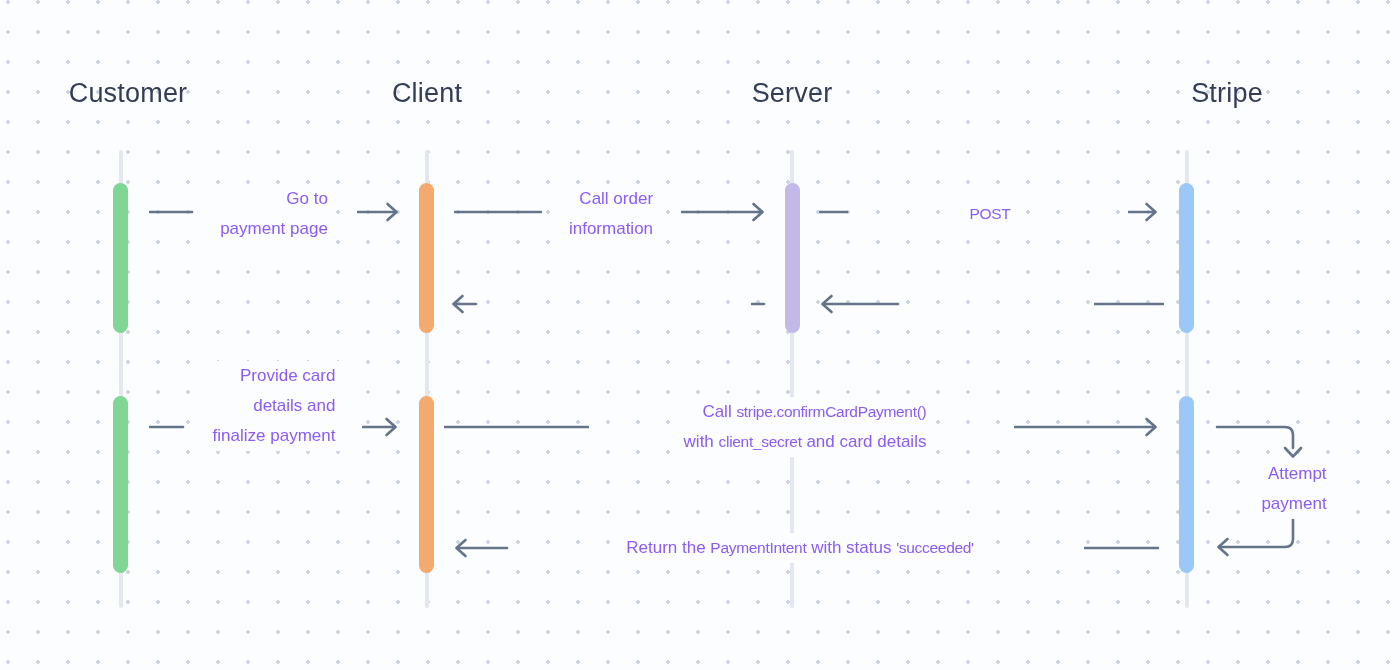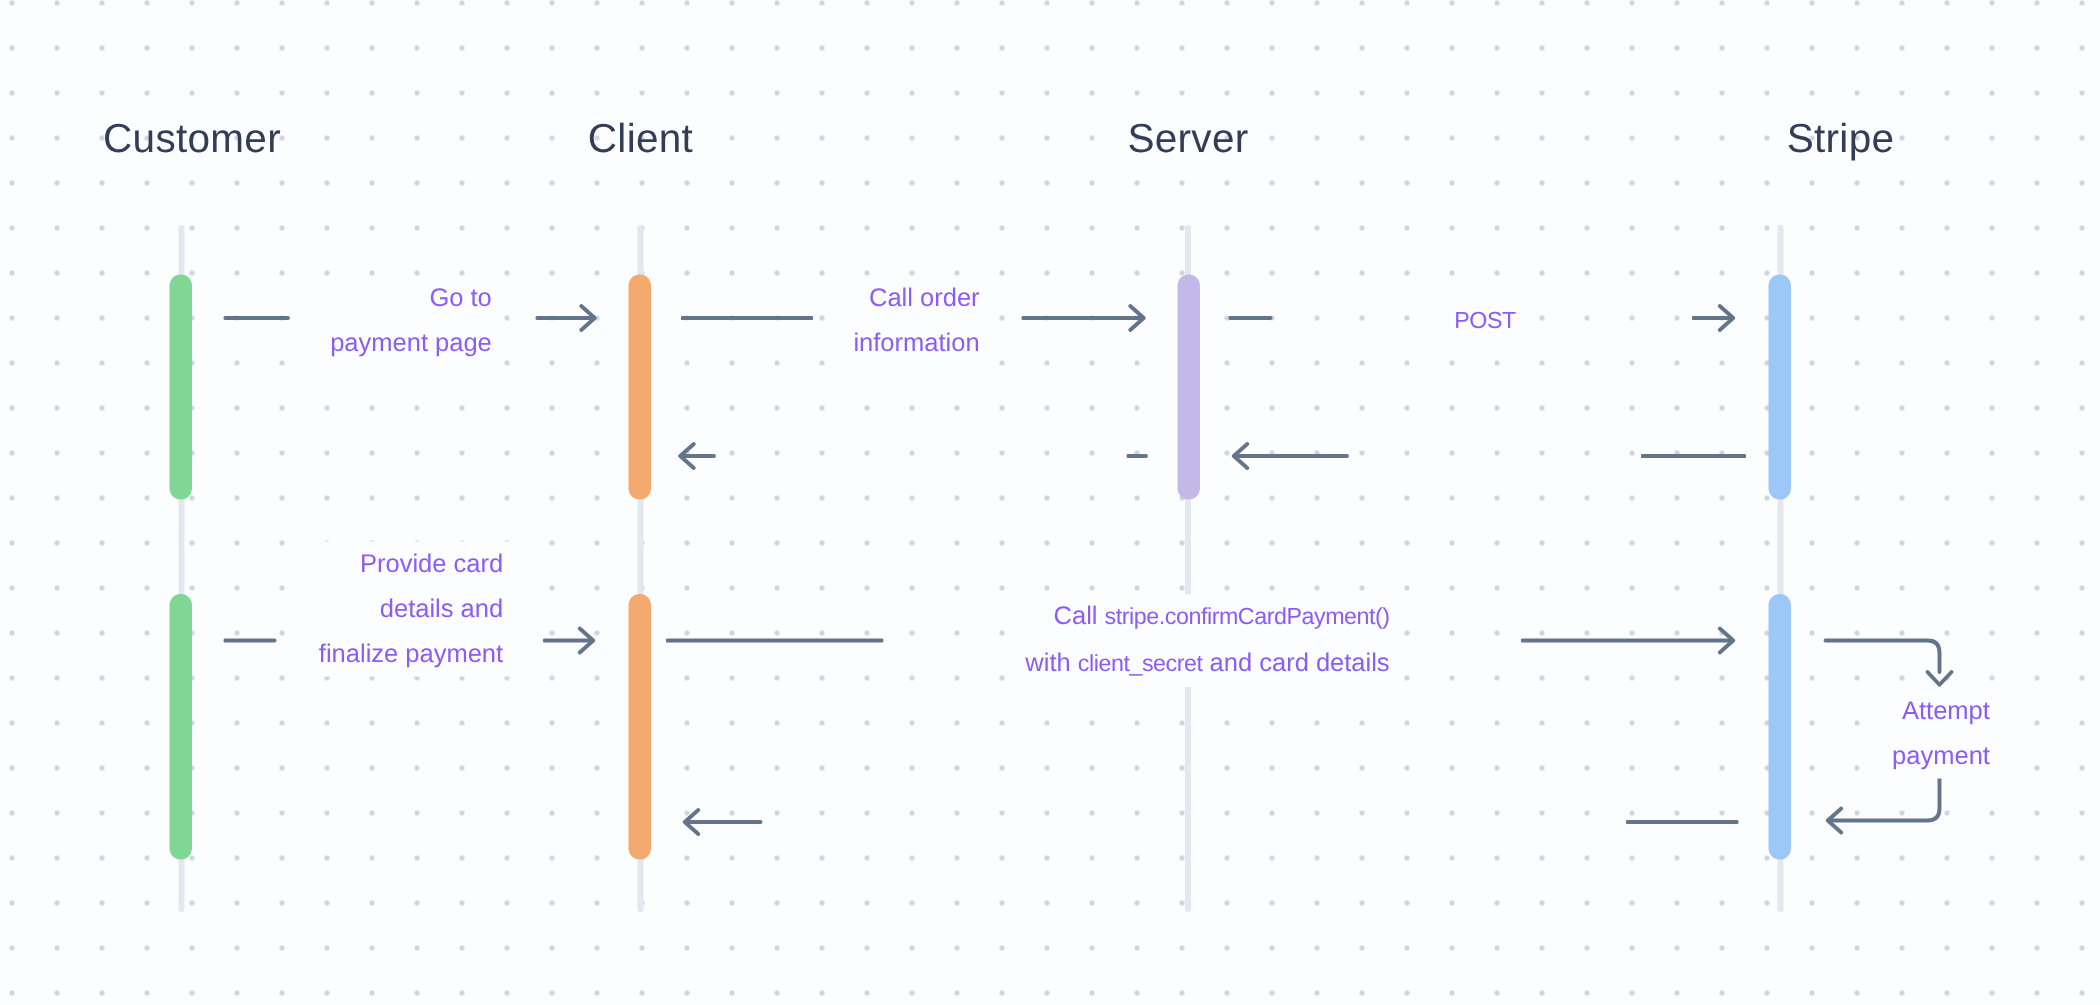--- a/index.html
+++ b/index.html
@@ -150,14 +150,17 @@
       <div><span>finalize payment</span></div>
     </div>
   <div class="msg" style="left:1294px;top:489px">
       <div><span>Attempt</span></div>
       <div><span>payment</span></div>
     </div>
   <div class="msg" style="left:805px;top:427px">
       <div><span>Call </span><span class="mono">stripe.confirmCardPayment()</span></div>
       <div><span>with </span><span class="mono">client_secret</span><span> and card details</span></div>
     </div>
+  <div class="msg" style="left:800px;top:548px">
+      <div><span>Return the </span><span class="mono">PaymentIntent</span><span> with status </span><span class="mono">'succeeded'</span></div>
+    </div>
 
 </div>
 
 </body></html>

